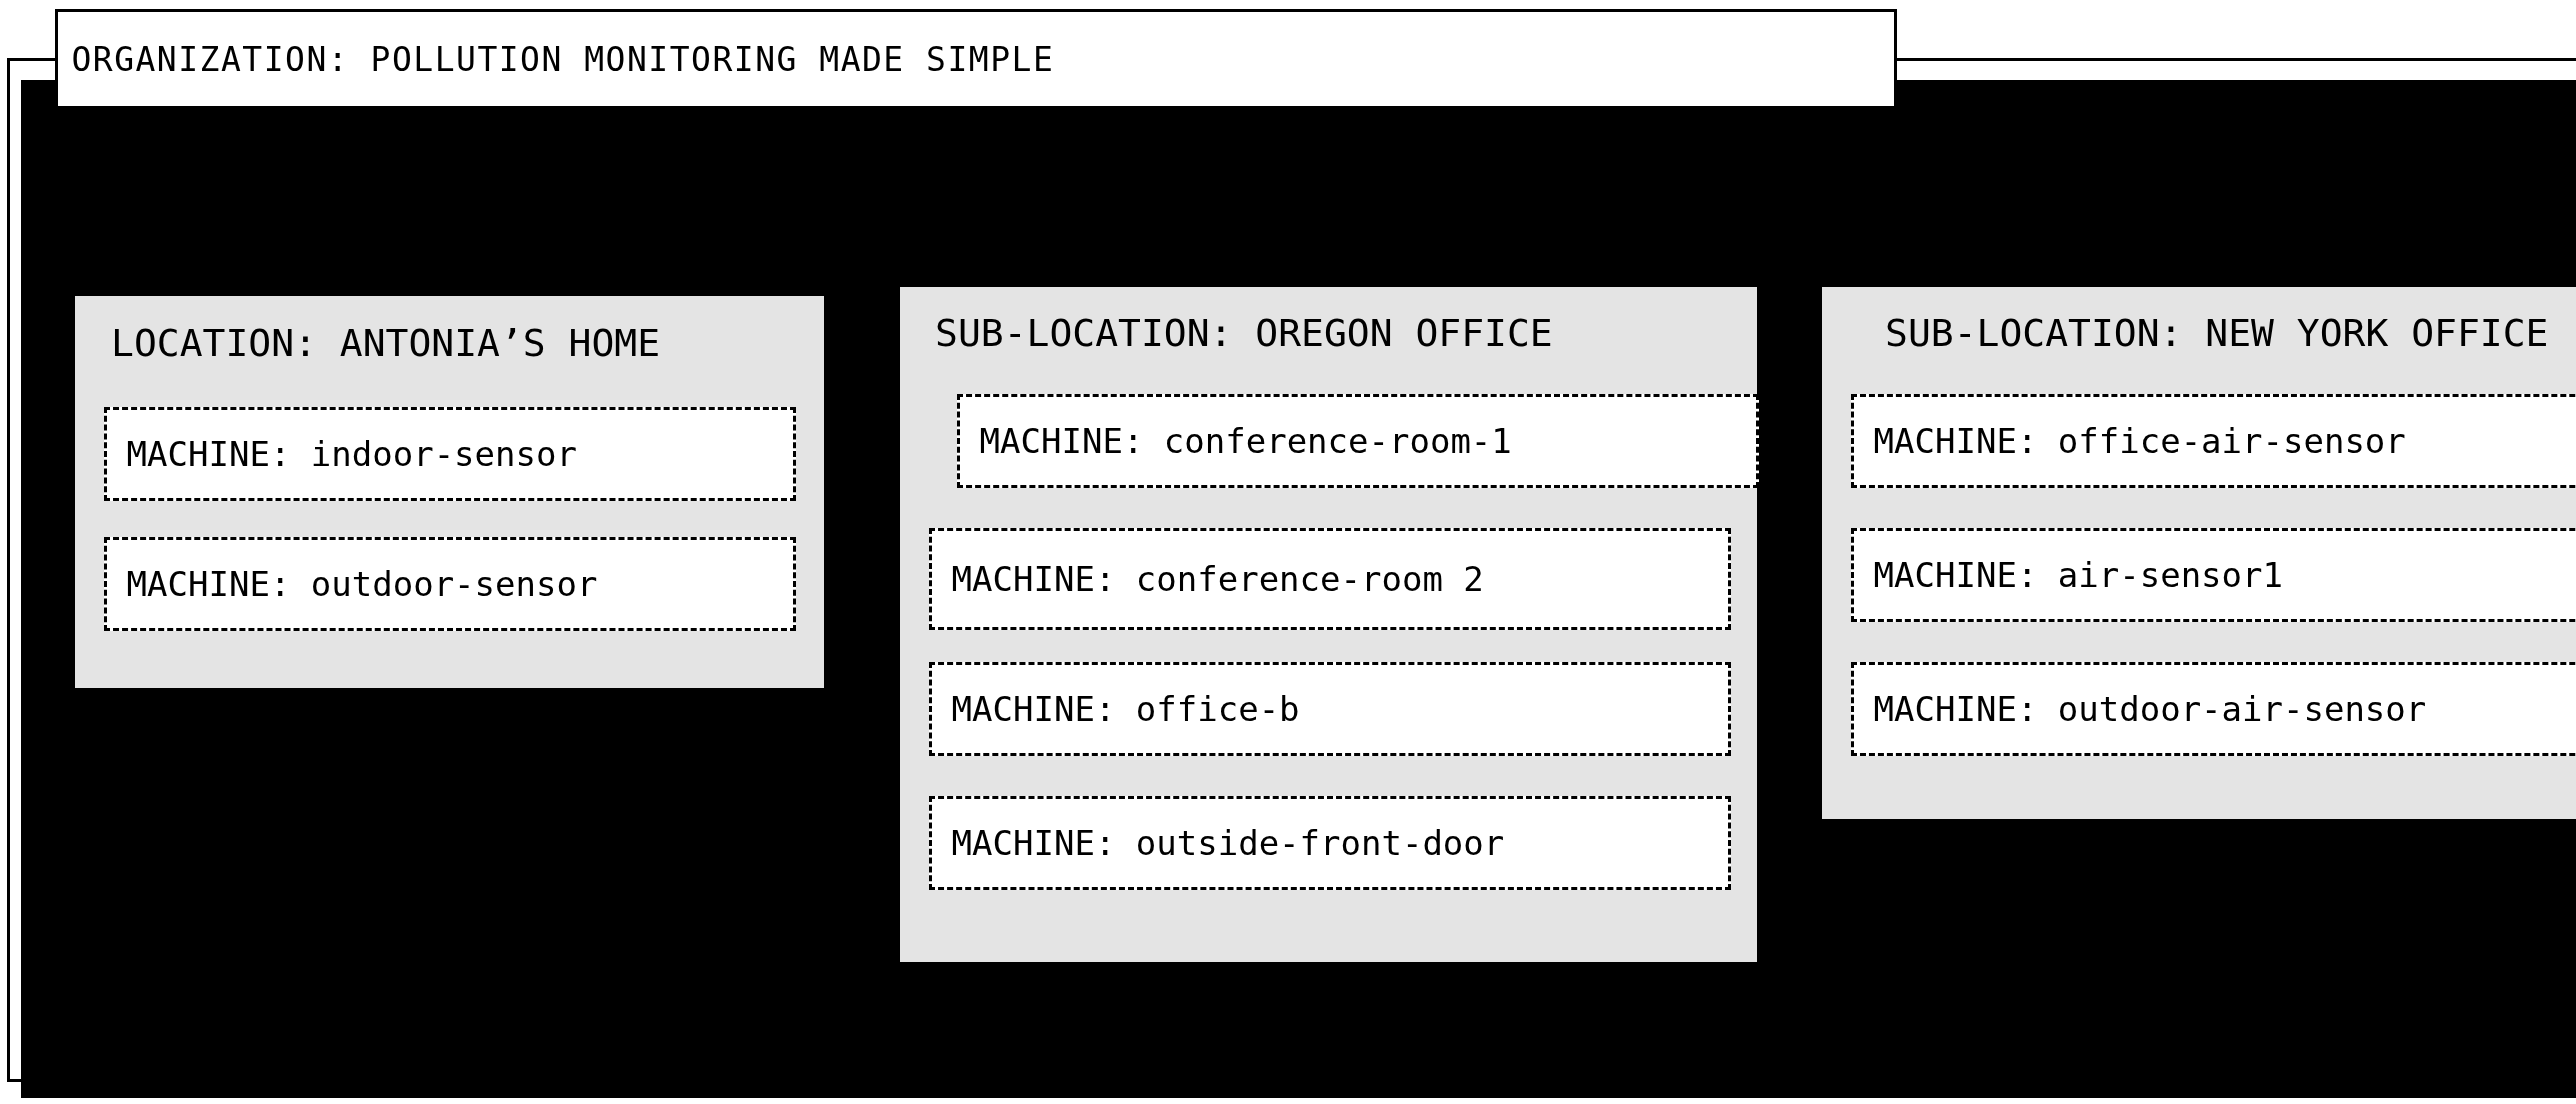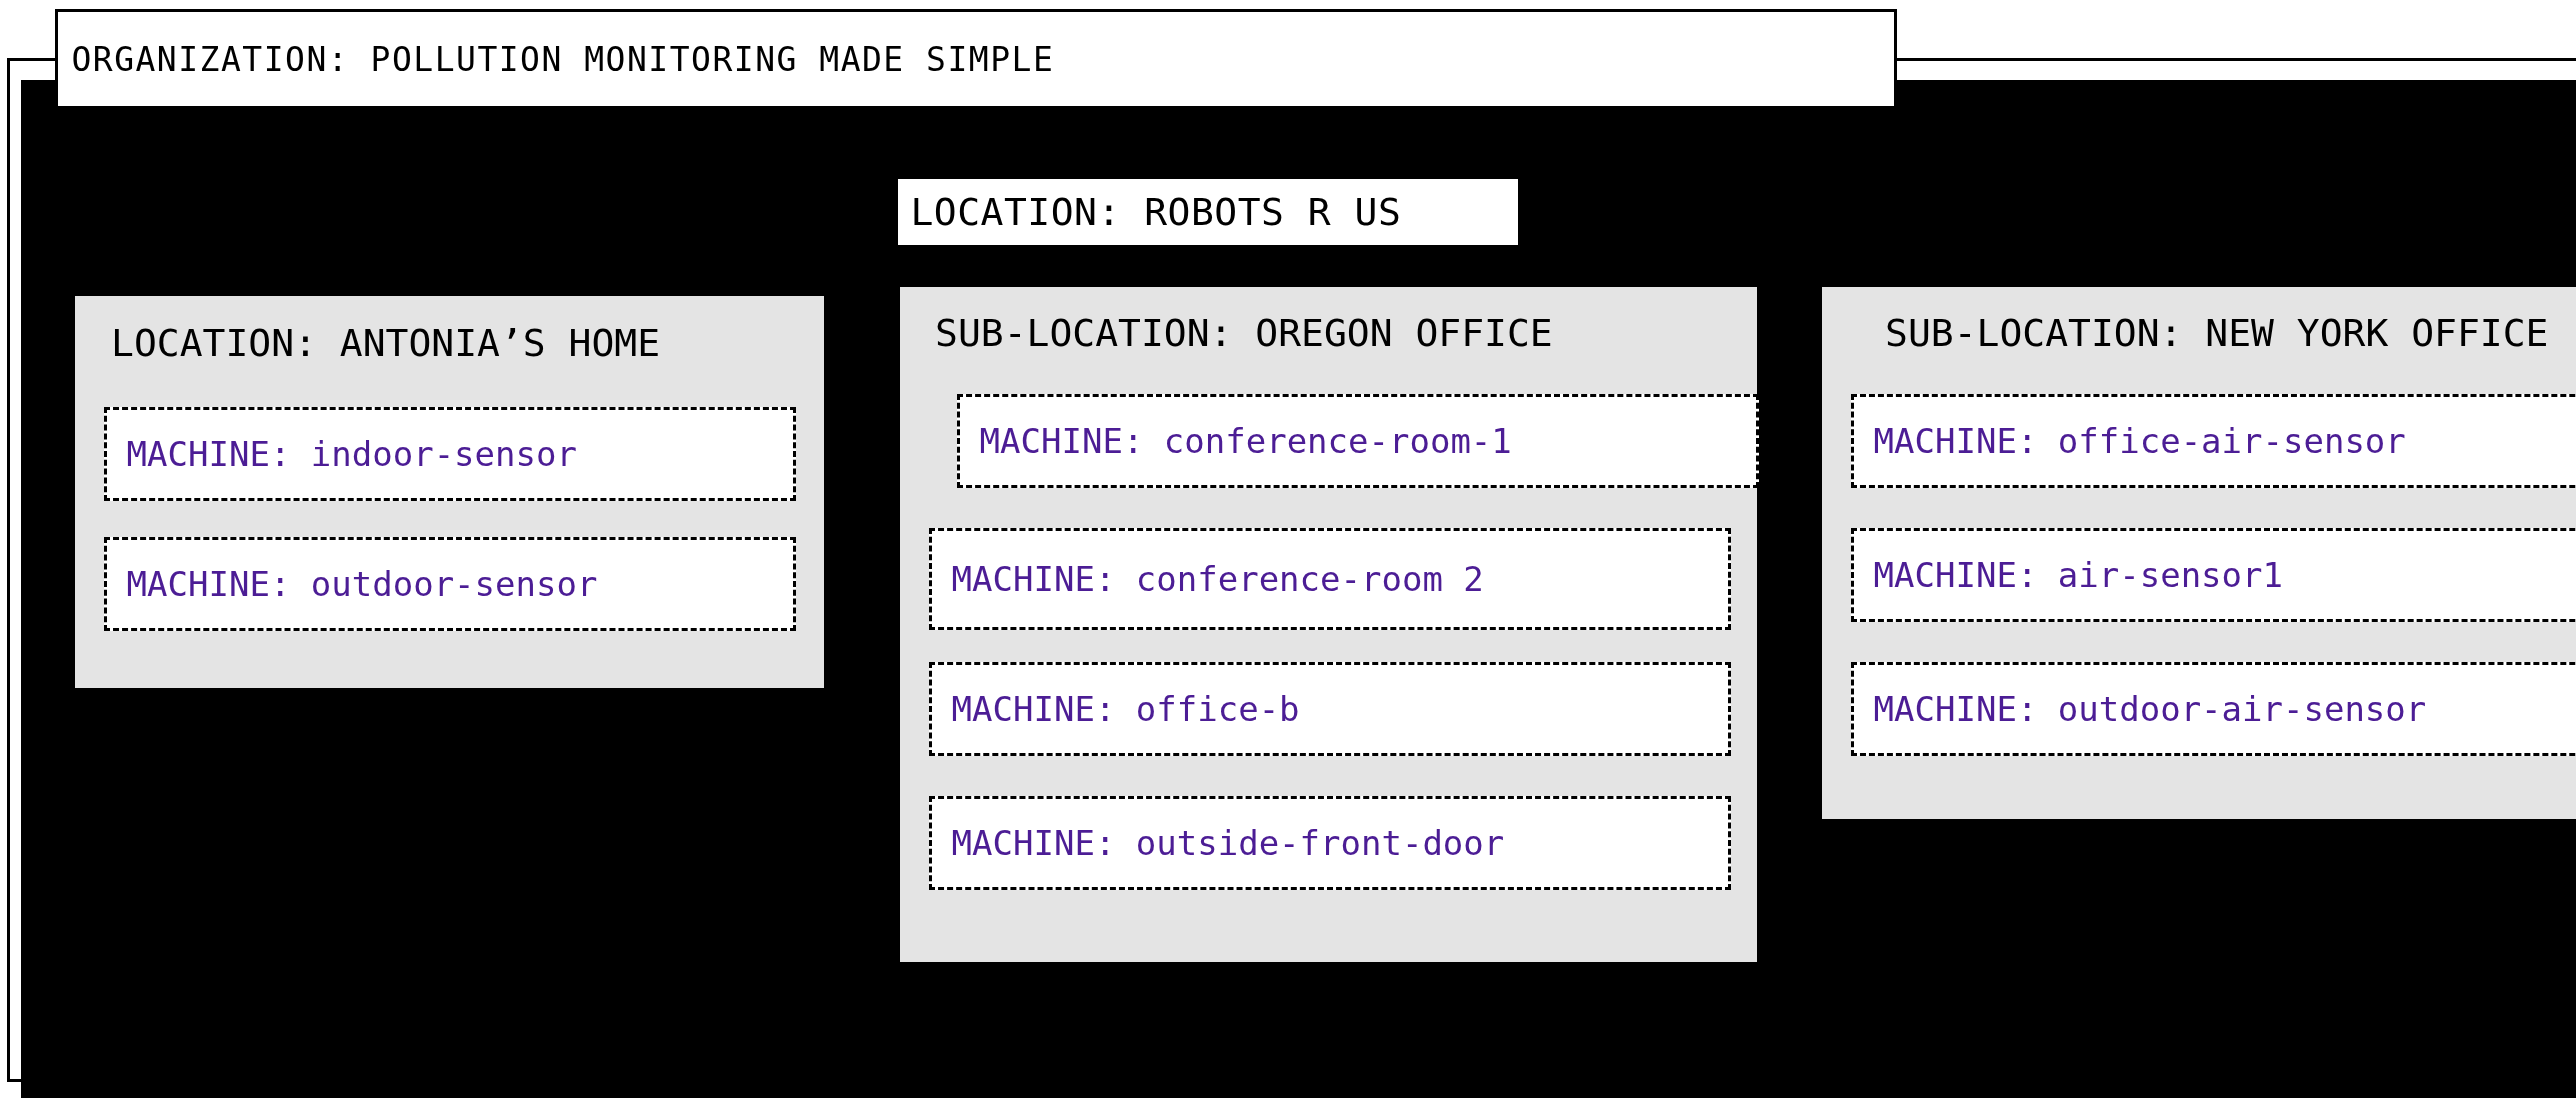--- a/index.html
+++ b/index.html
@@ -73,21 +73,21 @@
 
   
   .machine {
     position: absolute;
     background: #ffffff;
     border: 3.1px dashed #000000;
     box-sizing: border-box;
     display: flex;
     align-items: center;
     white-space: nowrap;
-    color: #4c1d95;
+    color: #000000;
   }
   .machine-label {
     padding-left: 19.6px;
   }
 
   
   .t-org    { font-size: 33px;  letter-spacing: 1.5px; padding-left: 13.4px; }
   .t-loc    { font-size: 38px;  letter-spacing: 0.5px; padding-left: 12.4px; }
   .t-panel  { font-size: 38px; }
   .t-mach   { font-size: 34px; }
@@ -115,23 +115,20 @@
     </div>
 
     <div class="machine t-mach" style="left:29px; top:241px; width:692px; height:94px;">
       <span class="machine-label">MACHINE: outdoor-sensor</span>
     </div>
   </div>
 
   <div class="container-box" style="left:859px; top:212px; width:1906px; height:796px; z-index:2;">
   </div>
 
-  <div class="box-title t-loc" style="left:895px; top:176px; width:626px; height:72px; z-index:7;">
-    <span>LOCATION: ROBOTS R US</span>
-  </div>
 
   <div class="panel" style="left:897px; top:284px; width:863px; height:681px; z-index:3;">
 
     <div class="panel-title t-panel" style="left:35px; top:24px;">
       <span>SUB-LOCATION: OREGON OFFICE</span>
     </div>
 
     <div class="machine t-mach" style="left:29px; top:107px; width:802px; height:94px;margin-left:28px;">
       <span class="machine-label">MACHINE: conference-room-1</span>
     </div>

